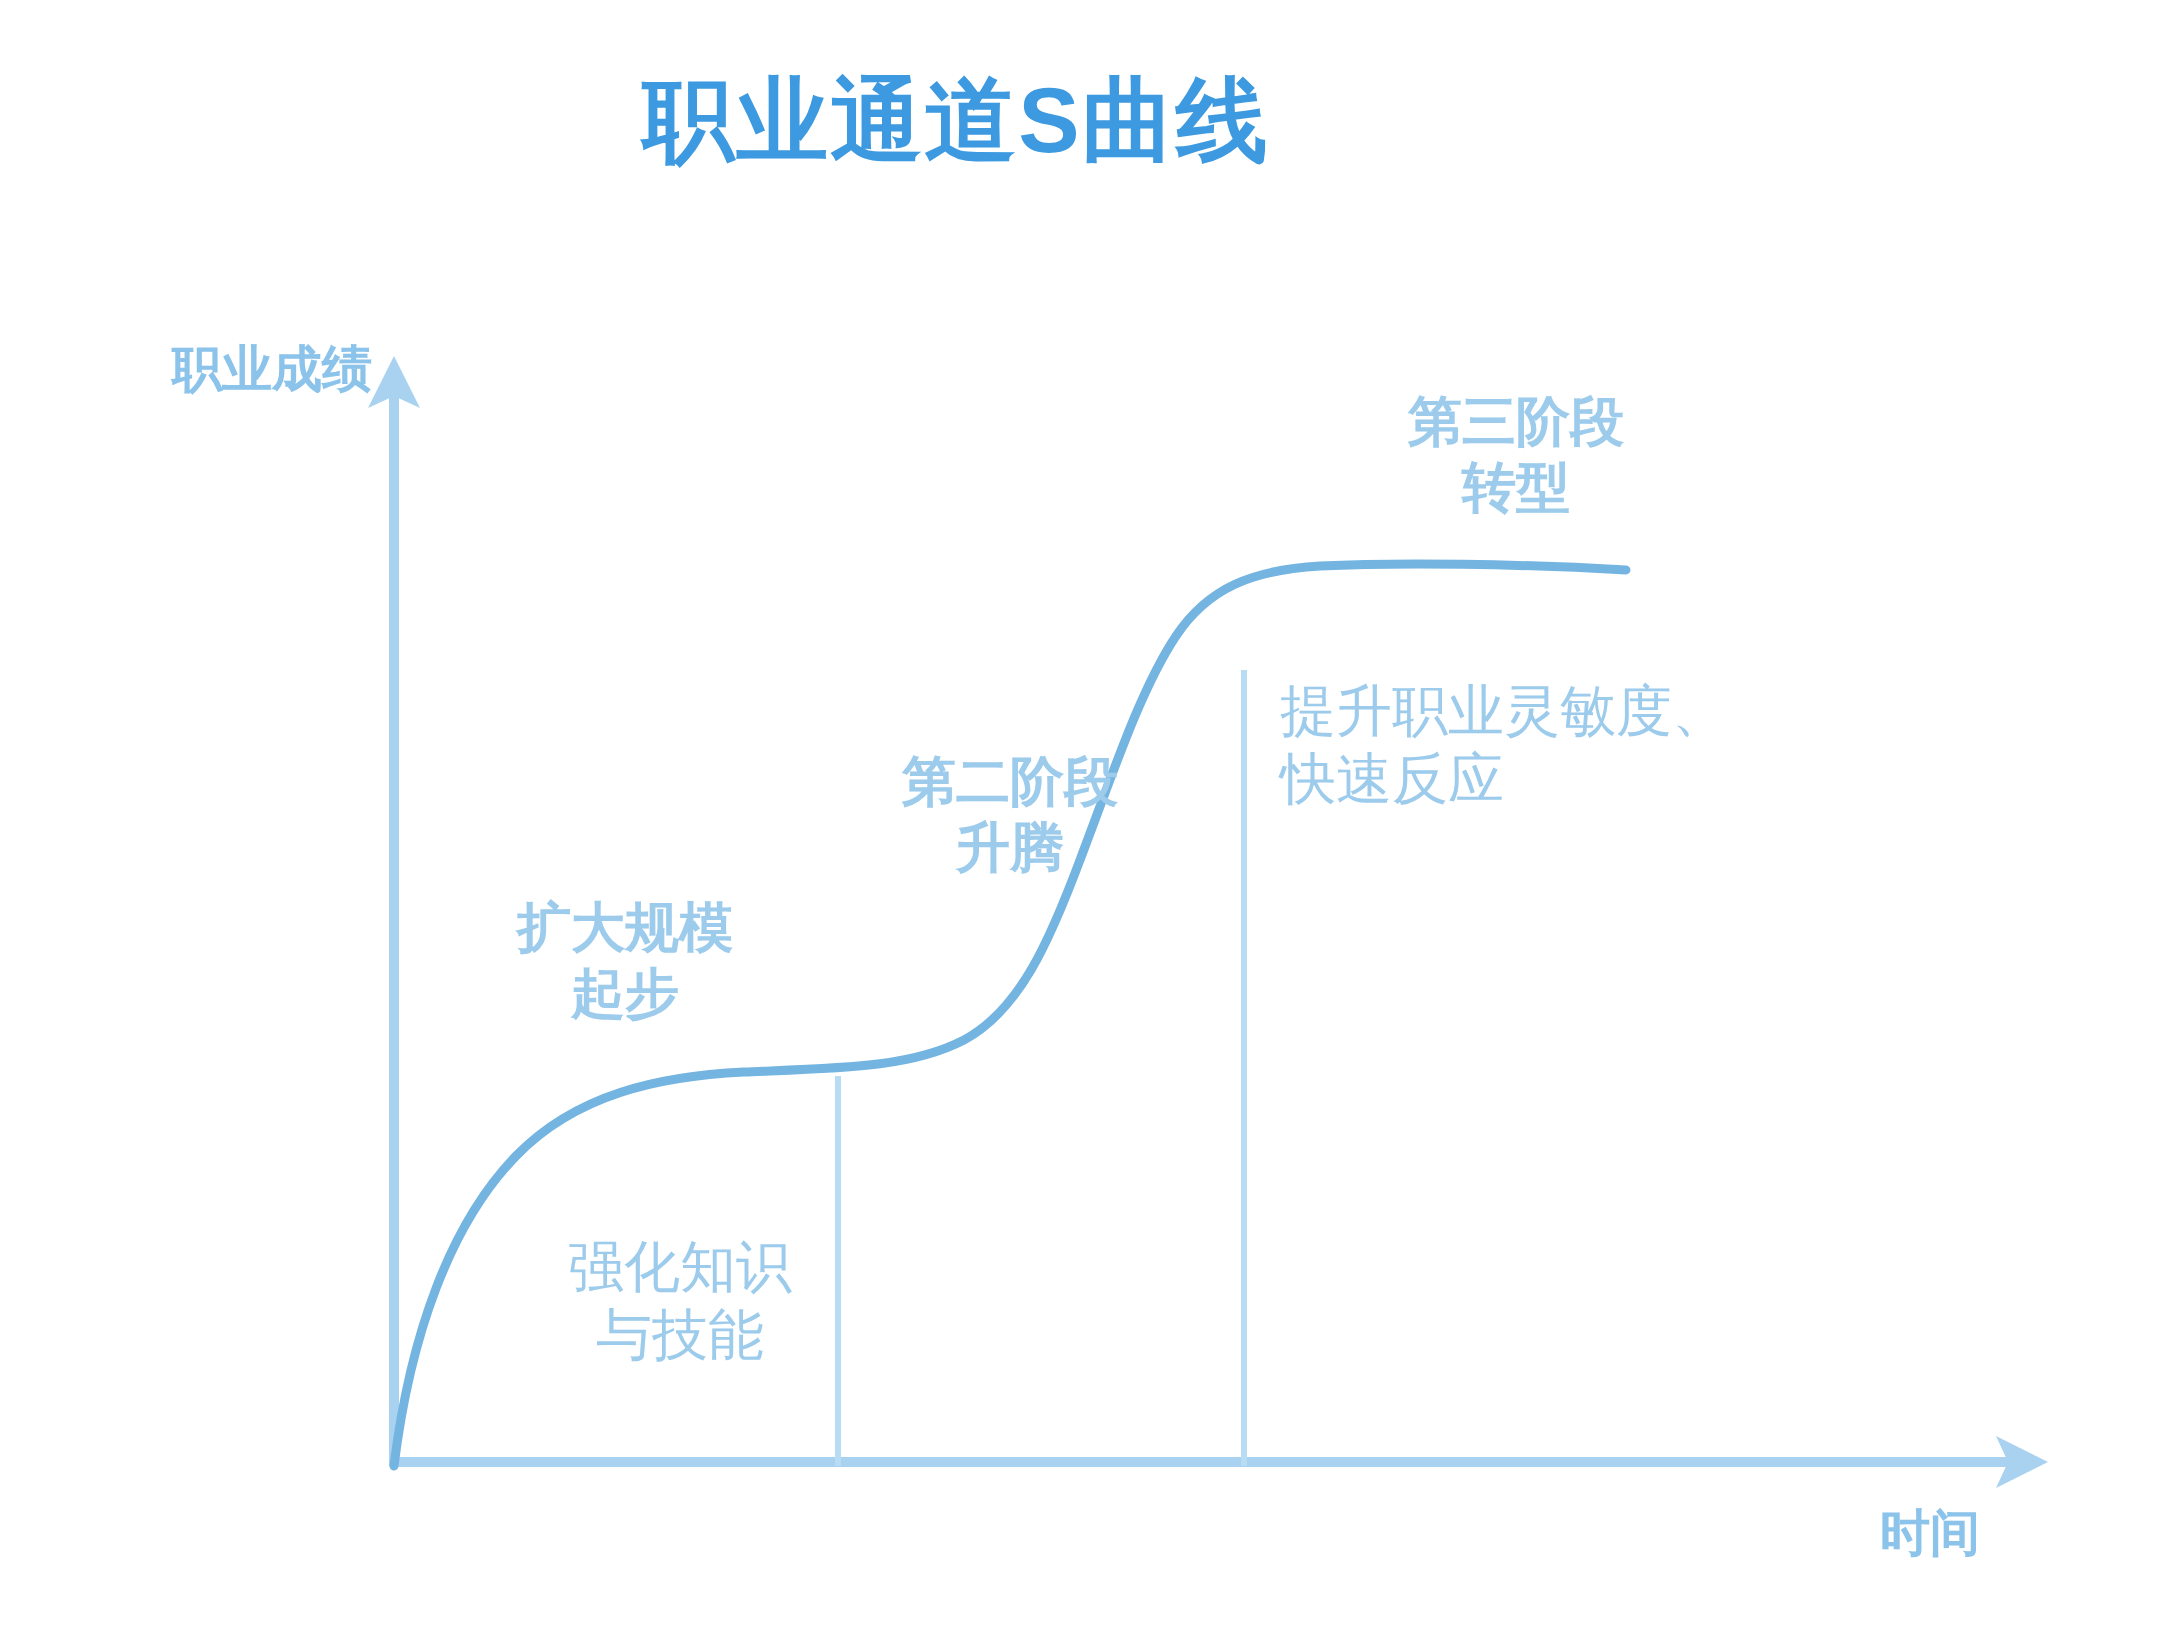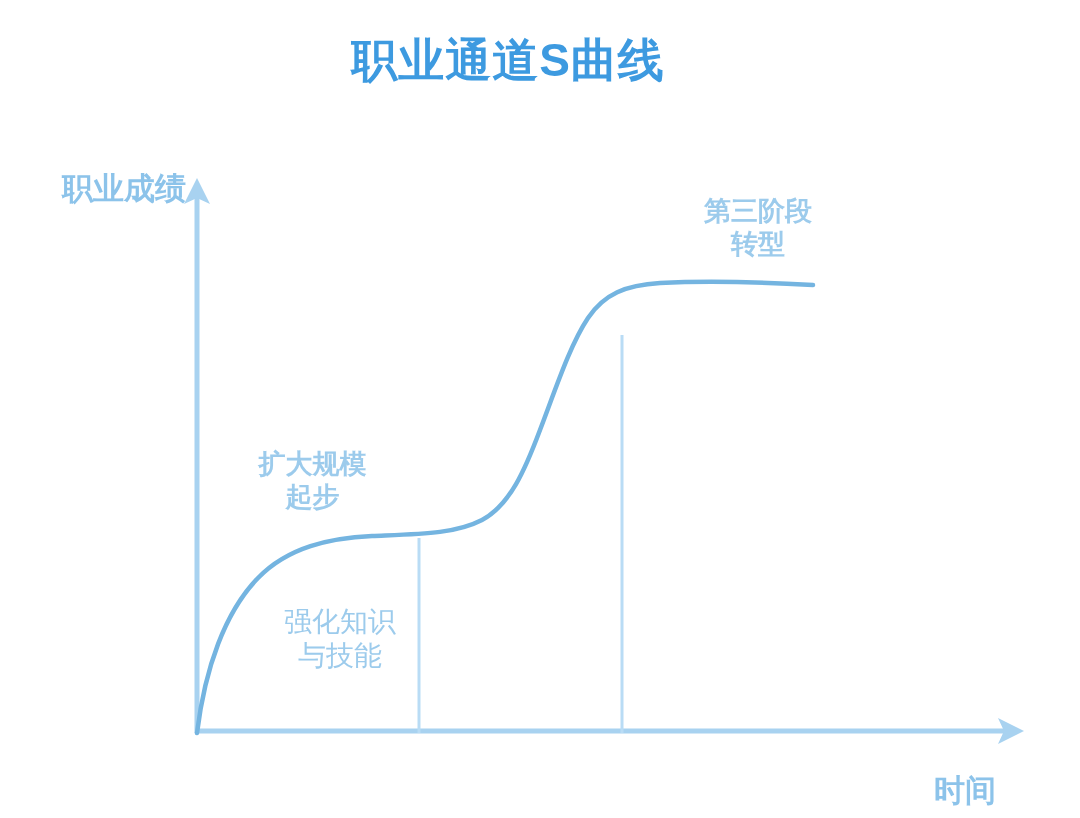--- a/index.html
+++ b/index.html
@@ -37,56 +37,54 @@
 
   #chart-title {
     left: 0;
     top: 32px;
     width: 956px;
     font-size: 46px;
     font-weight: bold;
     color: #3d9ae0;
     letter-spacing: 1px;
     font-family: "Liberation Sans", sans-serif;
-    padding-left: 30px;
   }
 
   .axis-label {
     font-family: Liberation Sans, sans-serif;
-    font-size: 31px;
+    font-size: 25px;
     color: #8cc3ea;
     font-weight: bold;
   }
   #y-axis-label {
     left: 36px;
     top: 170px;
     width: 150px;
     text-align: right;
   }
   #x-axis-label {
     left: 900px;
     top: 752px;
     width: 130px;
-    margin-top: 20px;
   }
 
   .stage-label {
     font-family: "Liberation Serif", "DejaVu Serif", serif;
     font-size: 27px;
     color: #9ccbec;
     font-weight: bold;
   }
   .stage-desc {
     font-family: "Liberation Serif", "DejaVu Serif", serif;
     font-size: 28px;
     color: #9ccbec;
   }
 
   #stage1-label  { left: 205px; top: 448px; width: 215px; }
-  #stage1-desc   { left: 255px; top: 605px; width: 170px; }
+  #stage1-desc   { left: 255px; top: 618px; width: 170px; }
   #stage2-label  { left: 400px; top: 375px; width: 210px; }
   #stage2-desc   { left: 437px; top: 548px; width: 180px; text-align: left; }
   #stage3-label  { left: 648px; top: 195px; width: 220px; }
   #stage3-desc   { left: 640px; top: 340px; width: 270px; text-align: left; }
 </style>
 </head>
 <body>
 
 <div id="canvas">
 
@@ -119,19 +117,23 @@
   <div class="txt axis-label" id="y-axis-label">职业成绩</div>
 
   <div class="txt axis-label" id="x-axis-label">时间</div>
 
   <div class="txt stage-label" id="stage1-label">扩大规模
 起步</div>
 
   <div class="txt stage-desc" id="stage1-desc">强化知识
 与技能</div>
 
+  <div class="txt stage-label" id="stage2-label">第二阶段
+升腾</div>
 
 
   <div class="txt stage-label" id="stage3-label">第三阶段
 转型</div>
 
+  <div class="txt stage-desc" id="stage3-desc">提升职业灵敏度、
+快速反应</div>
 
 </div>
 
 </body></html>

